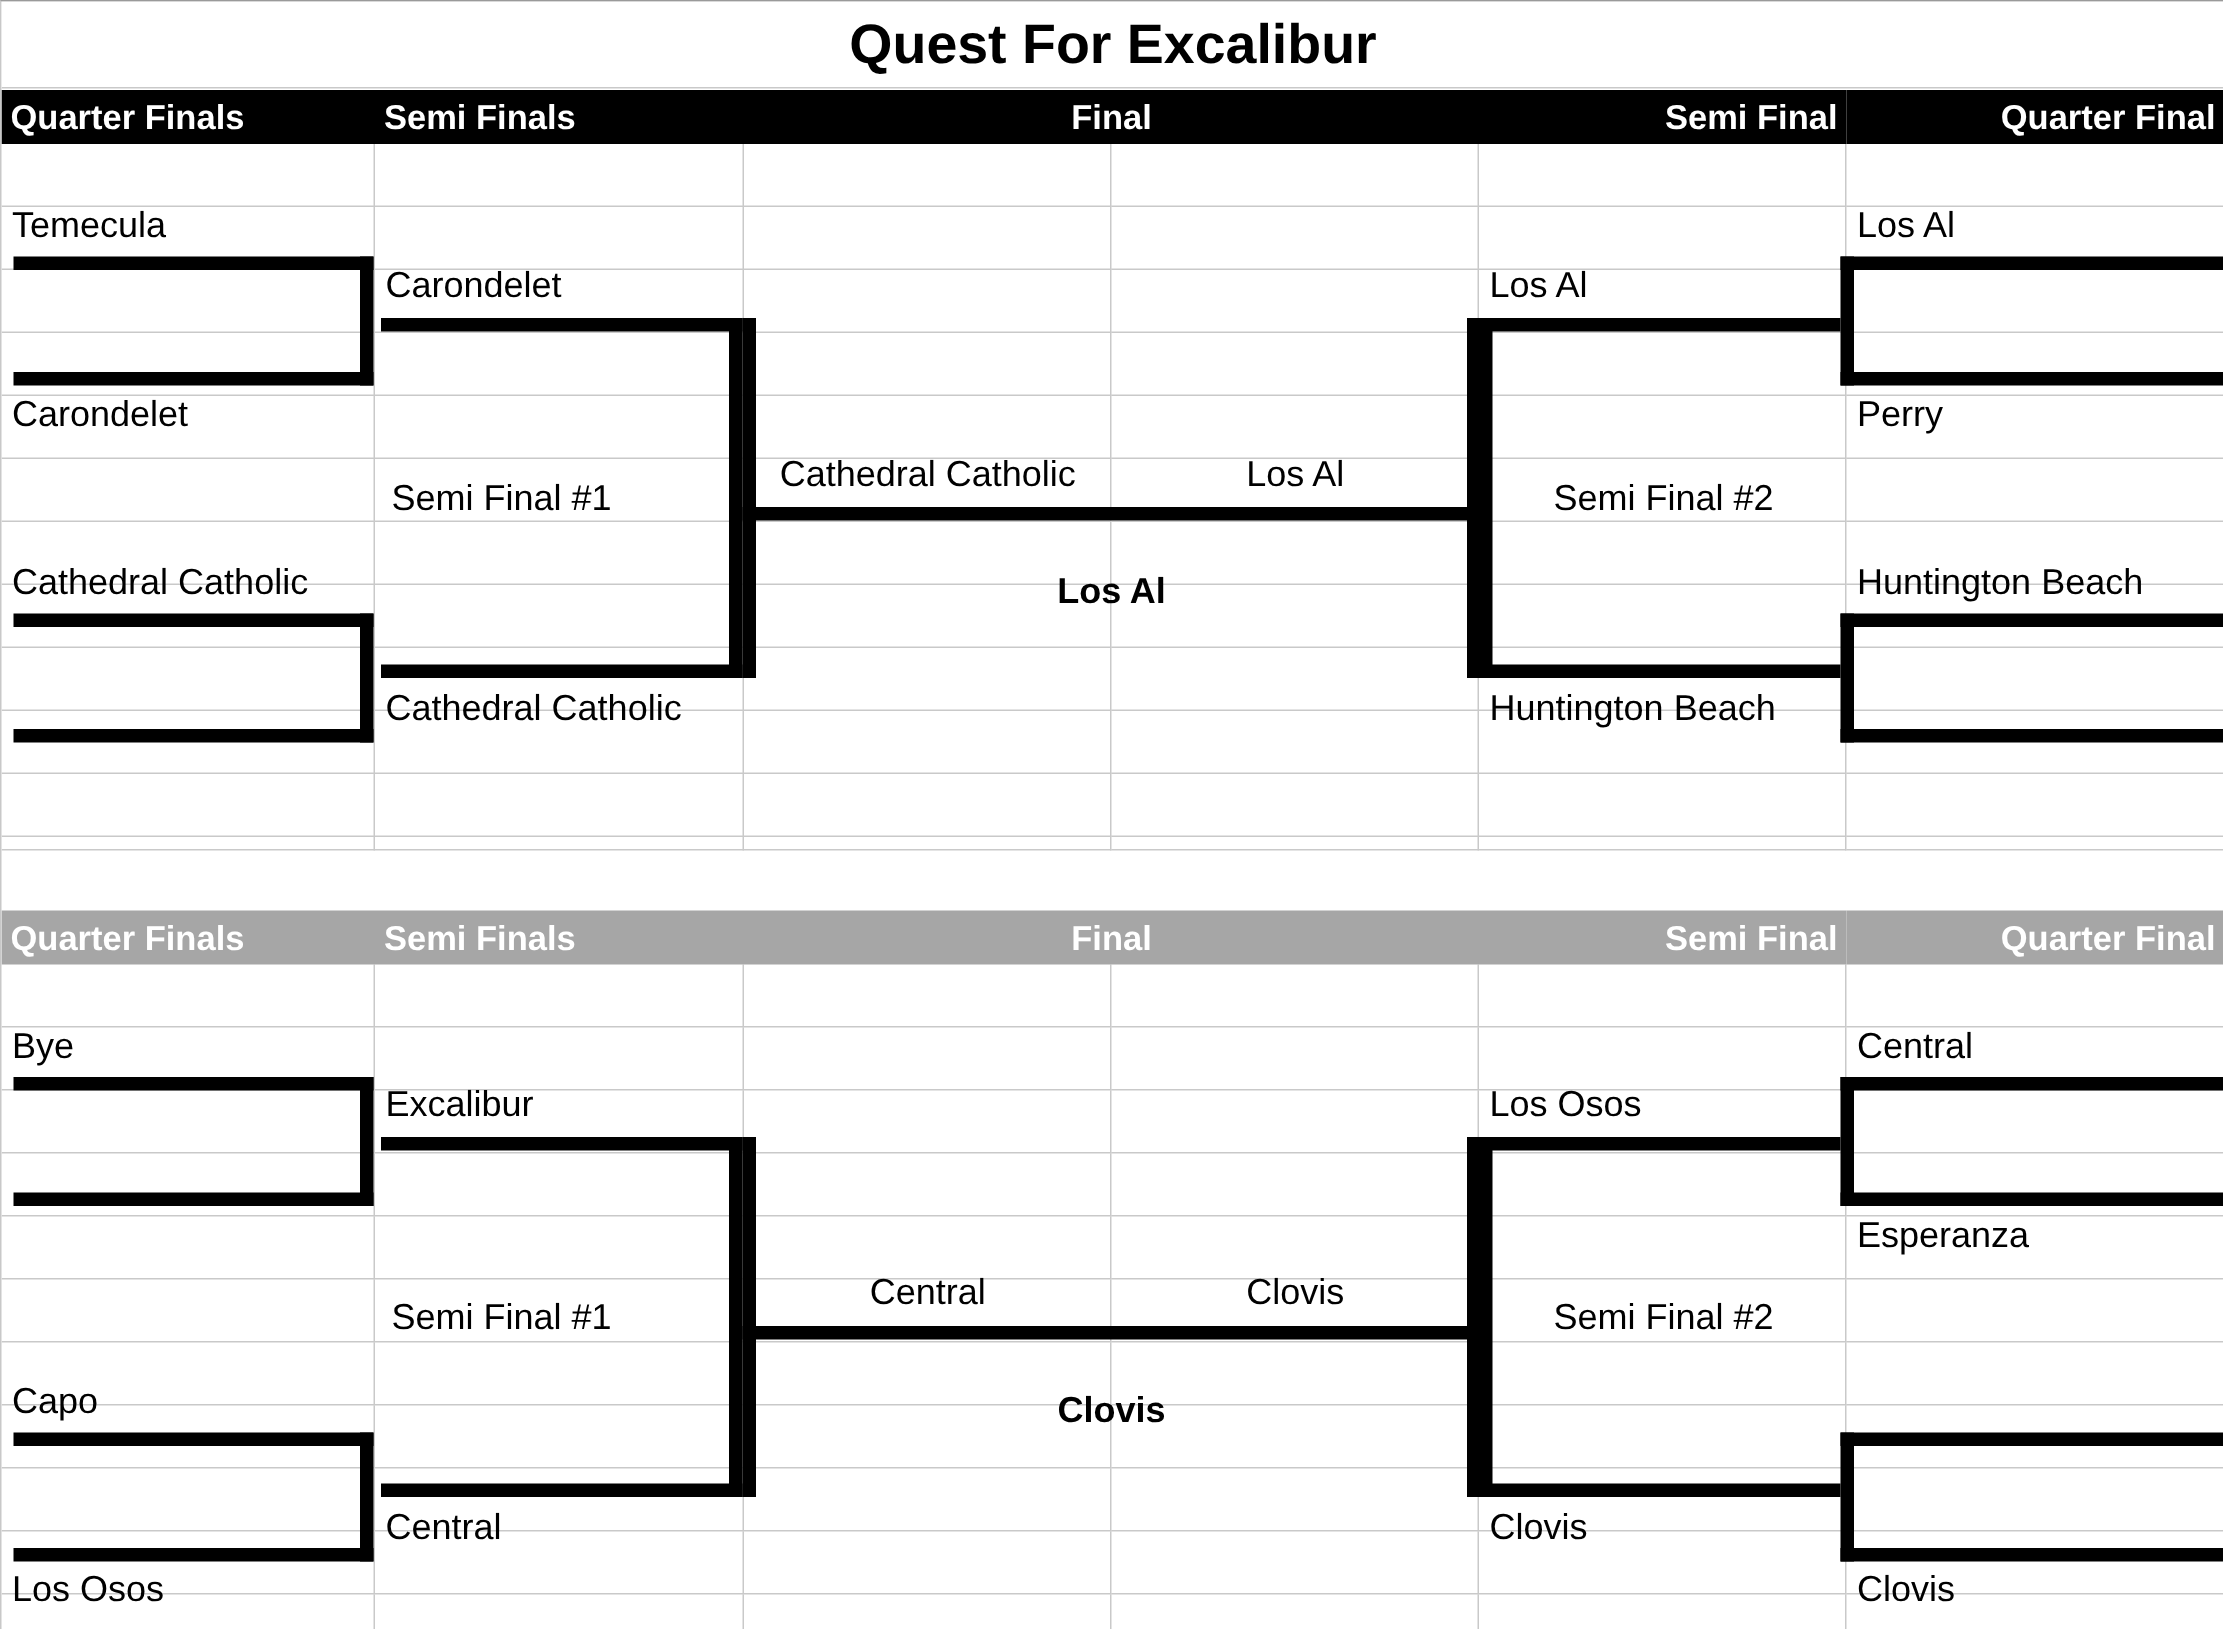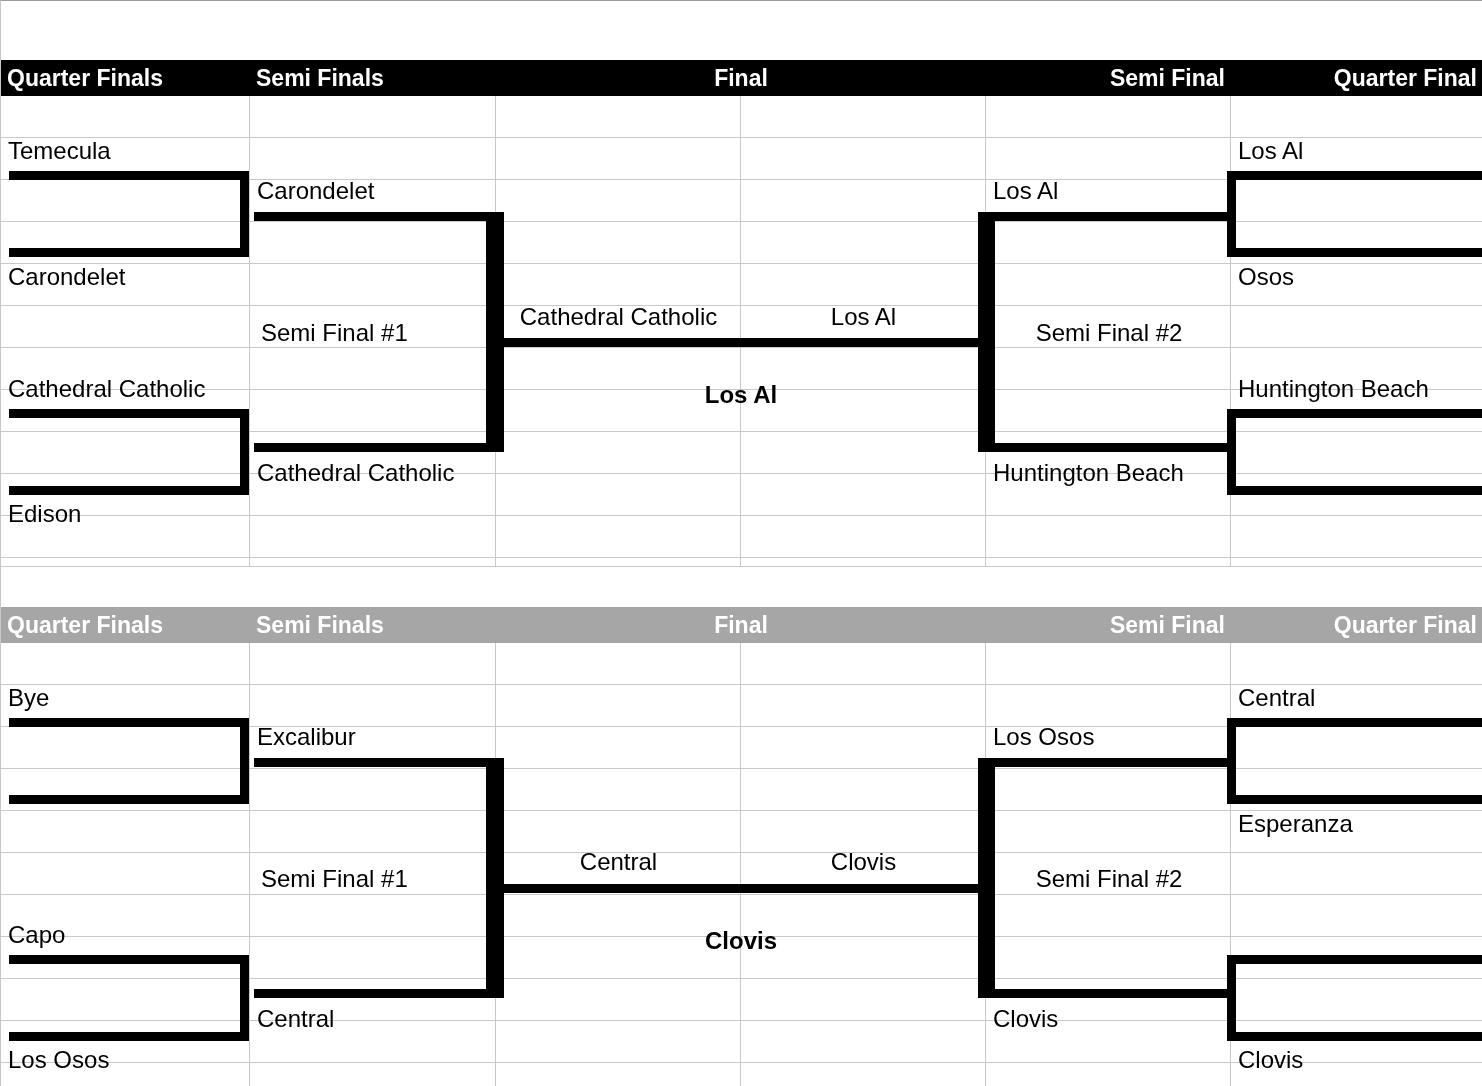--- a/index.html
+++ b/index.html
@@ -241,31 +241,31 @@
       <div class="cell" style="left: 985px; top: 1020px; width: 245px; height: 42px;"></div>
       <div class="cell" style="left: 1230px; top: 1020px; width: 252px; height: 42px;"></div>
       <div class="cell" style="left: 0px; top: 1062px; width: 249px; height: 24px;"></div>
       <div class="cell" style="left: 249px; top: 1062px; width: 246px; height: 24px;"></div>
       <div class="cell" style="left: 495px; top: 1062px; width: 245px; height: 24px;"></div>
       <div class="cell" style="left: 740px; top: 1062px; width: 245px; height: 24px;"></div>
       <div class="cell" style="left: 985px; top: 1062px; width: 245px; height: 24px;"></div>
       <div class="cell" style="left: 1230px; top: 1062px; width: 252px; height: 24px;"></div>
     </div>
 
+  <div class="titlebar" id="main-title" style="left:0px; top:0px; width:1482px; height:58px;">Quest For Excalibur</div>
 
   <div class="hdrband dark al-left" style="left:0px; top:59px; width:249px; height:36px;">Quarter Finals</div>
   <div class="hdrband dark al-left" style="left:249px; top:59px; width:246px; height:36px;">Semi Finals</div>
   <div class="hdrband dark al-center" style="left:495px; top:59px; width:490px; height:36px;">Final</div>
   <div class="hdrband dark al-right" style="left:985px; top:59px; width:245px; height:36px;">Semi Final</div>
   <div class="hdrband dark al-right" style="left:1230px; top:59px; width:252px; height:36px;">Quarter Final</div>
 
   <div class="team" style="left:0px; top:129px; width:249px; height:42px;">Temecula</div>
   <div class="team" style="left:0px; top:255px; width:249px; height:42px;">Carondelet</div>
   <div class="team" style="left:0px; top:367px; width:249px; height:42px;">Cathedral Catholic</div>
-  <div class="team" style="left:0px; top:492px; width:249px; height:42px;">Edison</div>
 
   <div class="bx left" style="left:8px; top:170px; width:240px; height:86px;"></div>
   <div class="bx left" style="left:8px; top:408px; width:240px; height:86px;"></div>
 
   <div class="team" style="left:249px; top:169px; width:246px; height:42px;">Carondelet</div>
   <div class="team" style="left:249px; top:451px; width:246px; height:42px;">Cathedral Catholic</div>
 
   <div class="bx left" style="left:253px; top:211px; width:241px; height:240px;"></div>
   <div class="team" style="left:253px; top:311px; width:241px; height:42px;">Semi Final #1</div>
 
@@ -275,21 +275,21 @@
   <div class="bx finalbox" style="left:494px; top:337px; width:492px; height:114px;"></div>
   <div class="team center bold" style="left:495px; top:373px; width:490px; height:42px;">Los Al</div>
 
   <div class="team" style="left:985px; top:169px; width:245px; height:42px;">Los Al</div>
   <div class="team" style="left:985px; top:451px; width:245px; height:42px;">Huntington Beach</div>
 
   <div class="bx right" style="left:985px; top:211px; width:241px; height:240px;"></div>
   <div class="team center" style="left:990px; top:311px; width:236px; height:42px;">Semi Final #2</div>
 
   <div class="team" style="left:1230px; top:129px; width:252px; height:42px;">Los Al</div>
-  <div class="team" style="left:1230px; top:255px; width:252px; height:42px;">Osos</div>
+  <div class="team" style="left:1230px; top:255px; width:252px; height:42px;">Perry</div>
   <div class="team" style="left:1230px; top:367px; width:252px; height:42px;">Huntington Beach</div>
 
   <div class="bx right" style="left:1226px; top:170px; width:256px; height:86px;"></div>
   <div class="bx right" style="left:1226px; top:408px; width:256px; height:86px;"></div>
 
 
   <div class="hdrband gray al-left" style="left:0px; top:606px; width:249px; height:36px;">Quarter Finals</div>
   <div class="hdrband gray al-left" style="left:249px; top:606px; width:246px; height:36px;">Semi Finals</div>
   <div class="hdrband gray al-center" style="left:495px; top:606px; width:490px; height:36px;">Final</div>
   <div class="hdrband gray al-right" style="left:985px; top:606px; width:245px; height:36px;">Semi Final</div>

